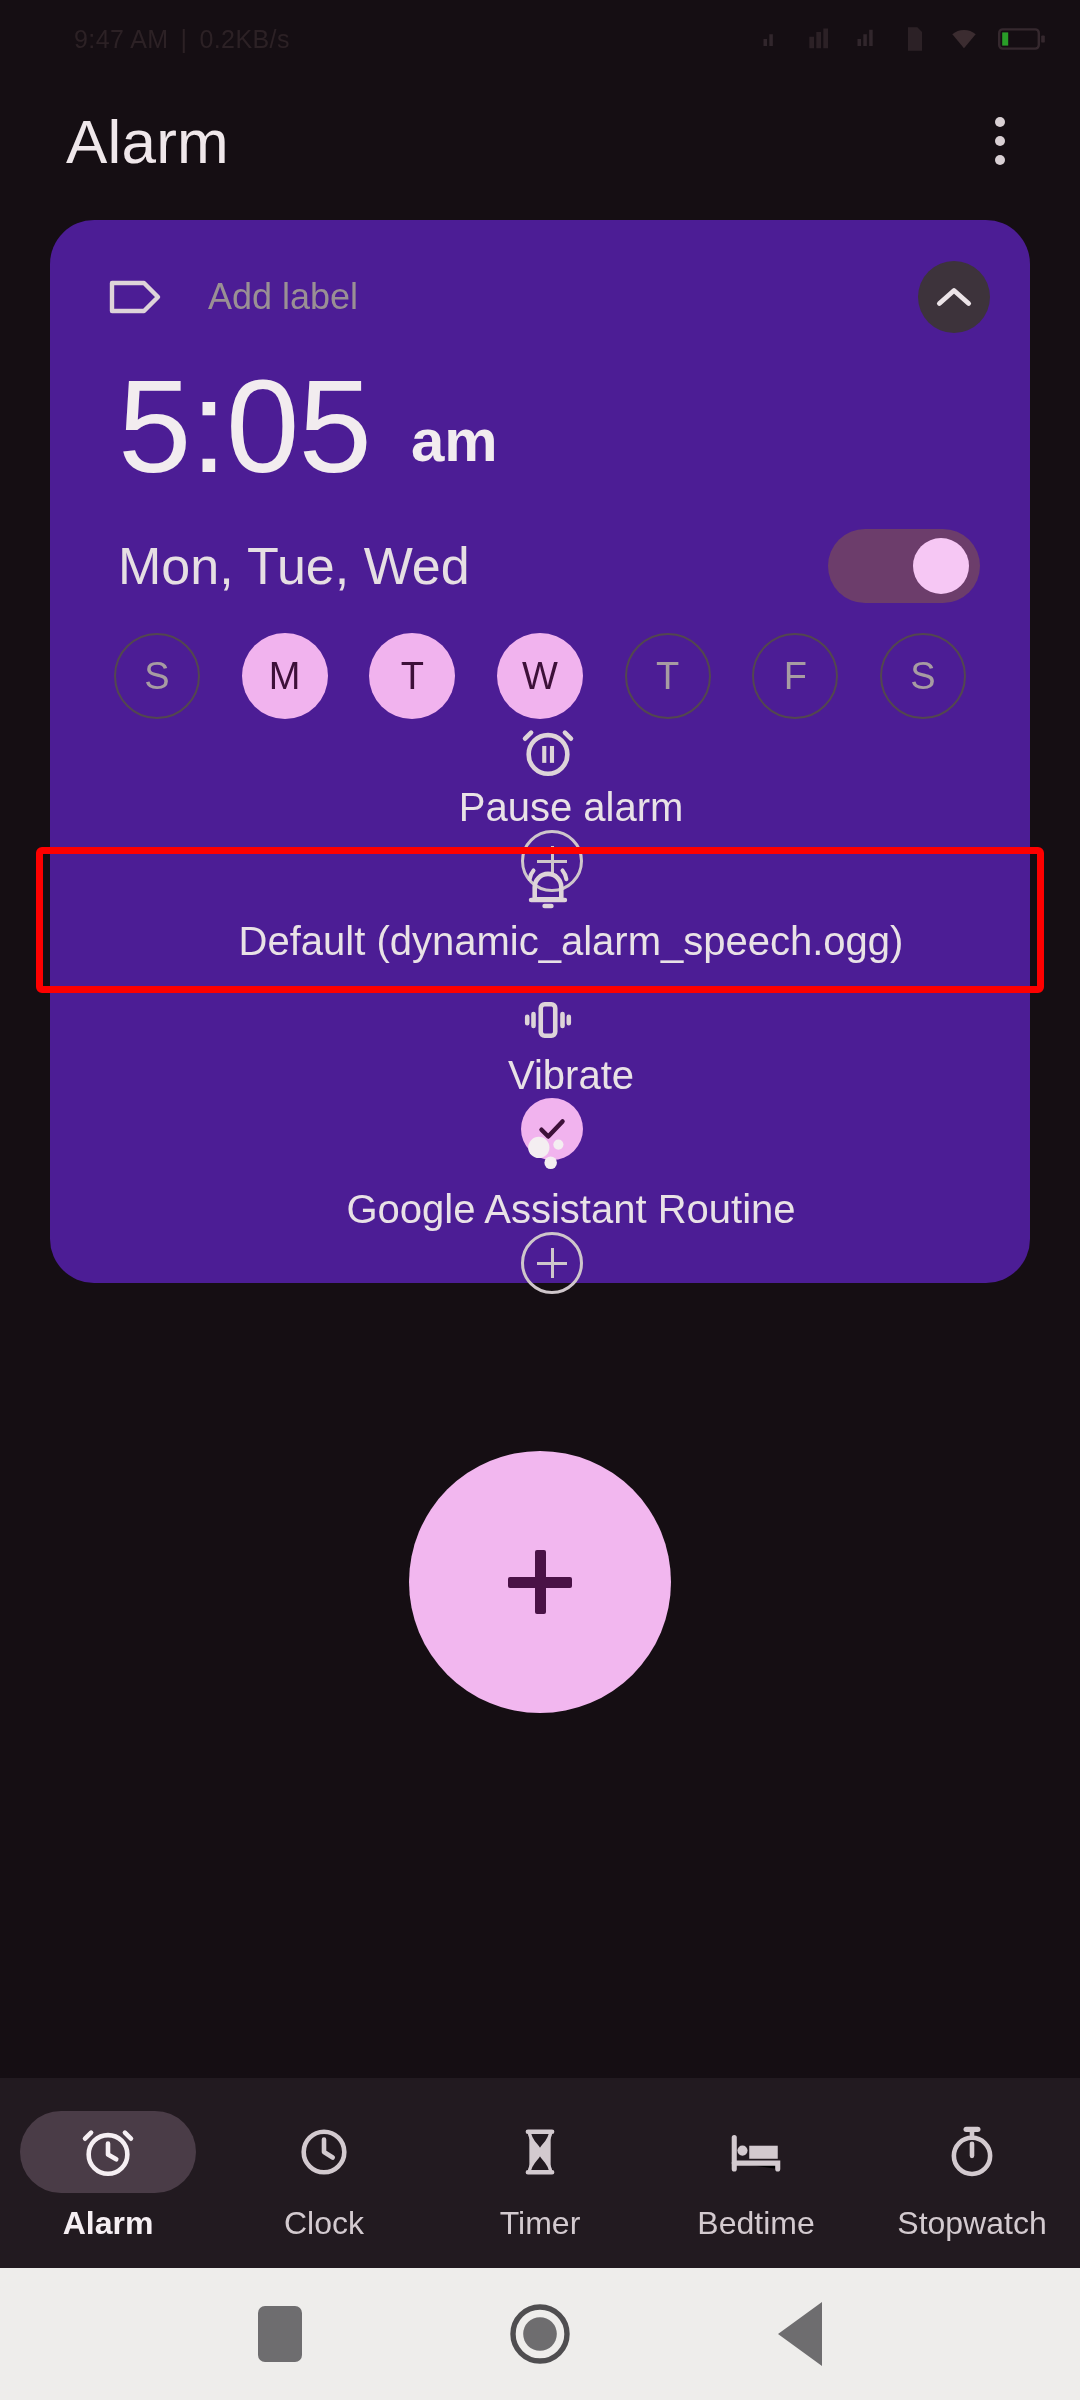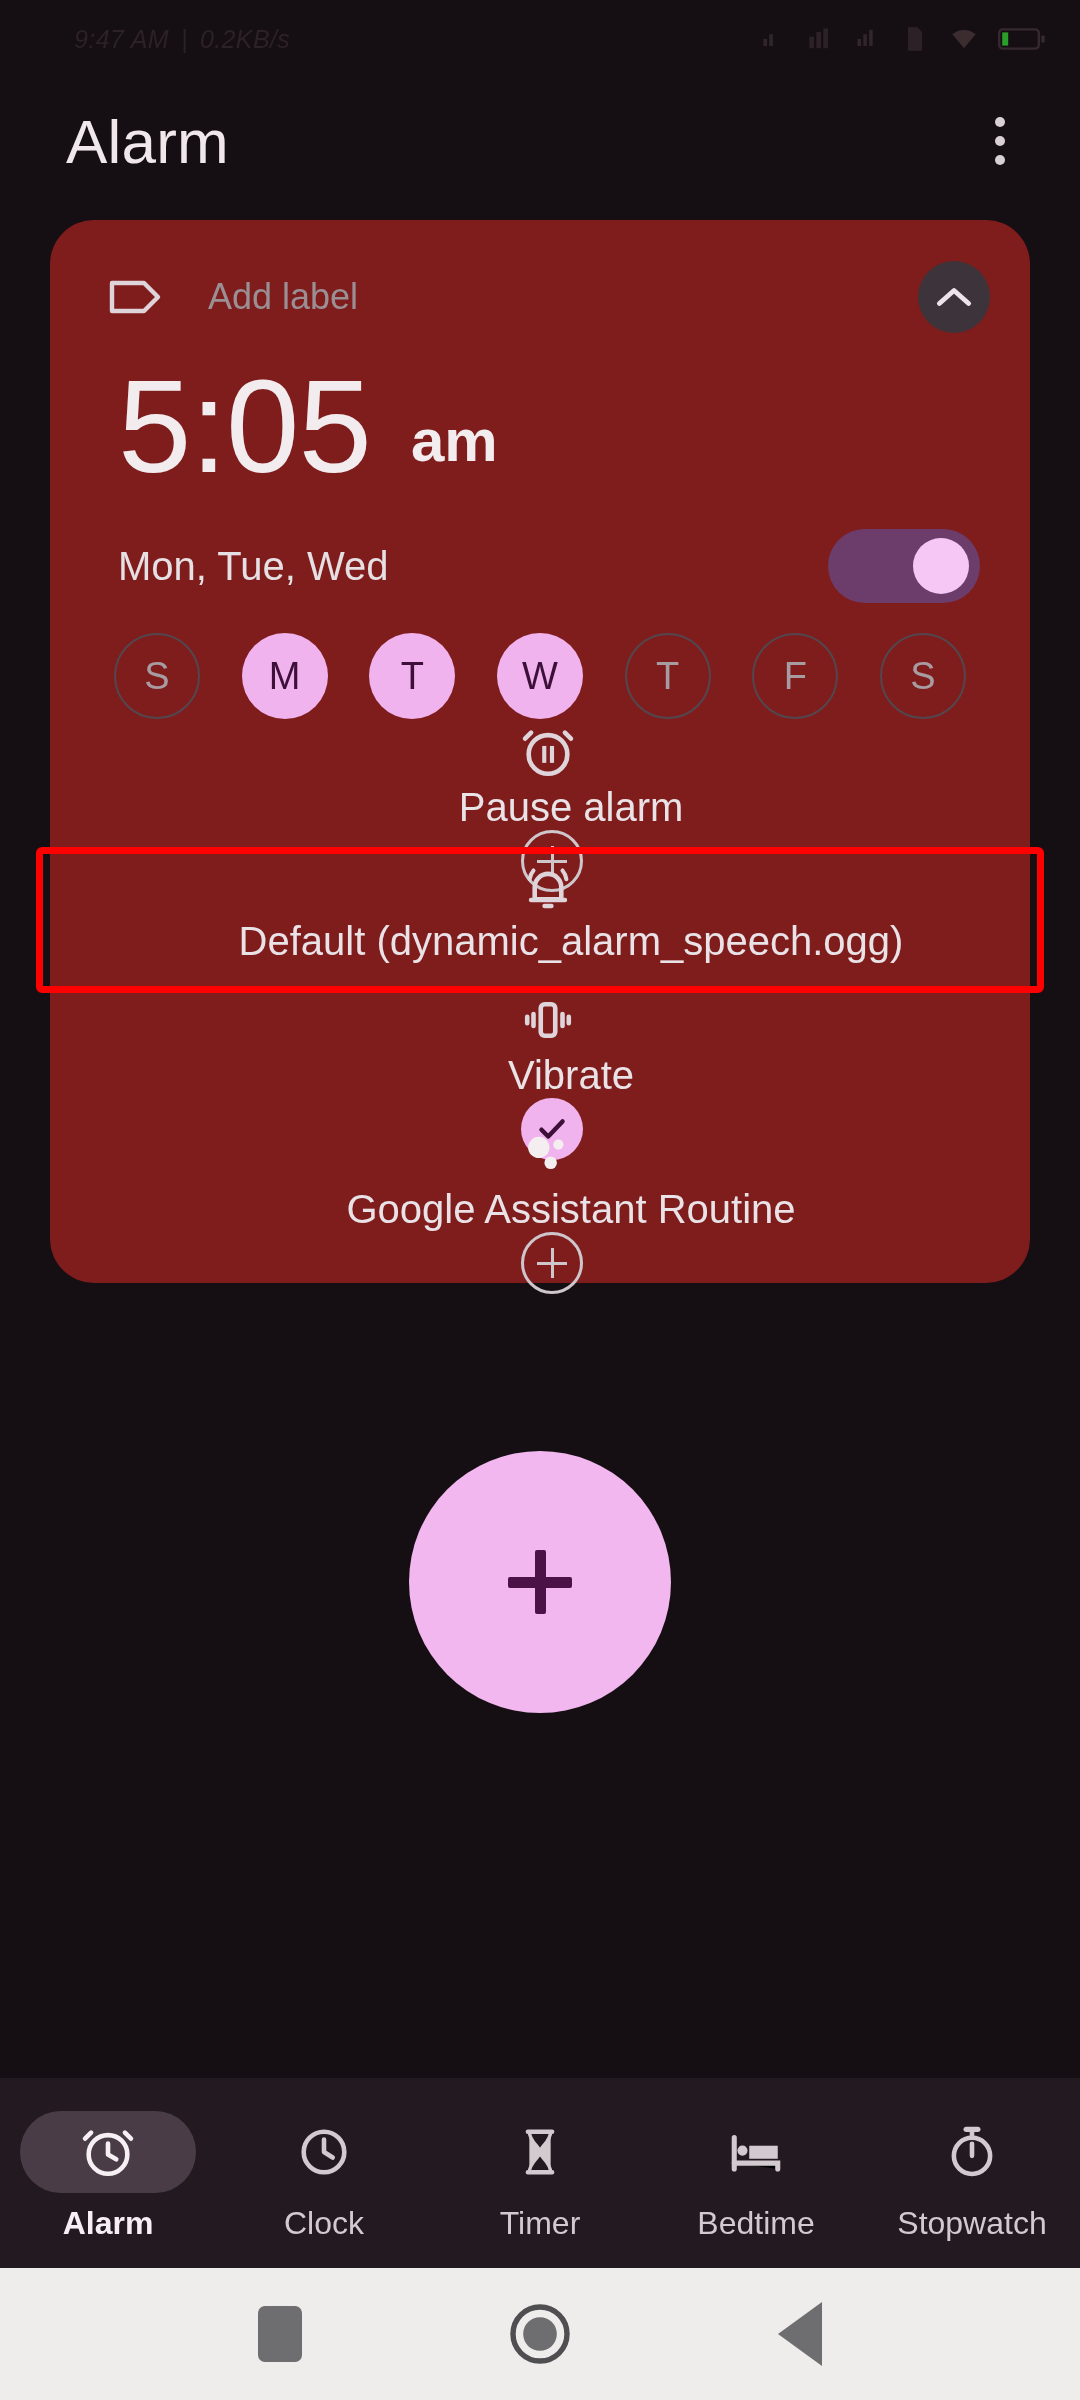--- a/index.html
+++ b/index.html
@@ -17,21 +17,20 @@
   }
 
   
   .statusbar {
     height:78px;
     flex:0 0 78px;
     display:flex; align-items:center;
     justify-content:space-between;
     padding:0 34px 0 74px;
     background:#150e13;
-    font-style:italic;
   }
   .status-left {
     font-size:25px; letter-spacing:0.4px;
     color:#2c2125;
     display:flex; align-items:center; gap:12px;
     white-space:nowrap;
   }
   .status-divider { color:#2c2125; }
   .status-right { display:flex; align-items:center; gap:17px; }
   .sicon { opacity:.78; display:block; }
@@ -54,21 +53,21 @@
     cursor:pointer; border-radius:50%;
   }
   .overflow i {
     display:block; width:10px; height:10px;
     border-radius:50%; background:#d9d0d4;
   }
 
   
   .card-wrap { padding:16px 50px 0 50px; }
   .alarm-card {
-    background:#7f1d1d;
+    background:#4c1d95;
     border-radius:44px;
     padding:34px 0 28px 0;
     position:relative;
   }
 
   .label-row {
     display:flex; align-items:center;
     padding:0 40px 0 58px;
     height:86px;
   }
@@ -97,21 +96,21 @@
   .time-ampm {
     font-size:60px; color:#f2ecef;
     font-weight:700; margin-left:12px; padding-bottom:14px;
   }
 
   .days-row {
     display:flex; align-items:center;
     justify-content:space-between;
     padding:34px 50px 0 68px;
   }
-  .days-text { font-size:40px; color:#e6dfe3; }
+  .days-text { font-size:52px; color:#e6dfe3; }
   .toggle {
     width:152px; height:74px; border-radius:40px;
     background:#6c3d6b; position:relative; cursor:pointer;
     flex:0 0 152px;
   }
   .toggle .knob {
     position:absolute; top:9px; right:11px;
     width:56px; height:56px; border-radius:50%;
     background:#f6c7f4;
   }

